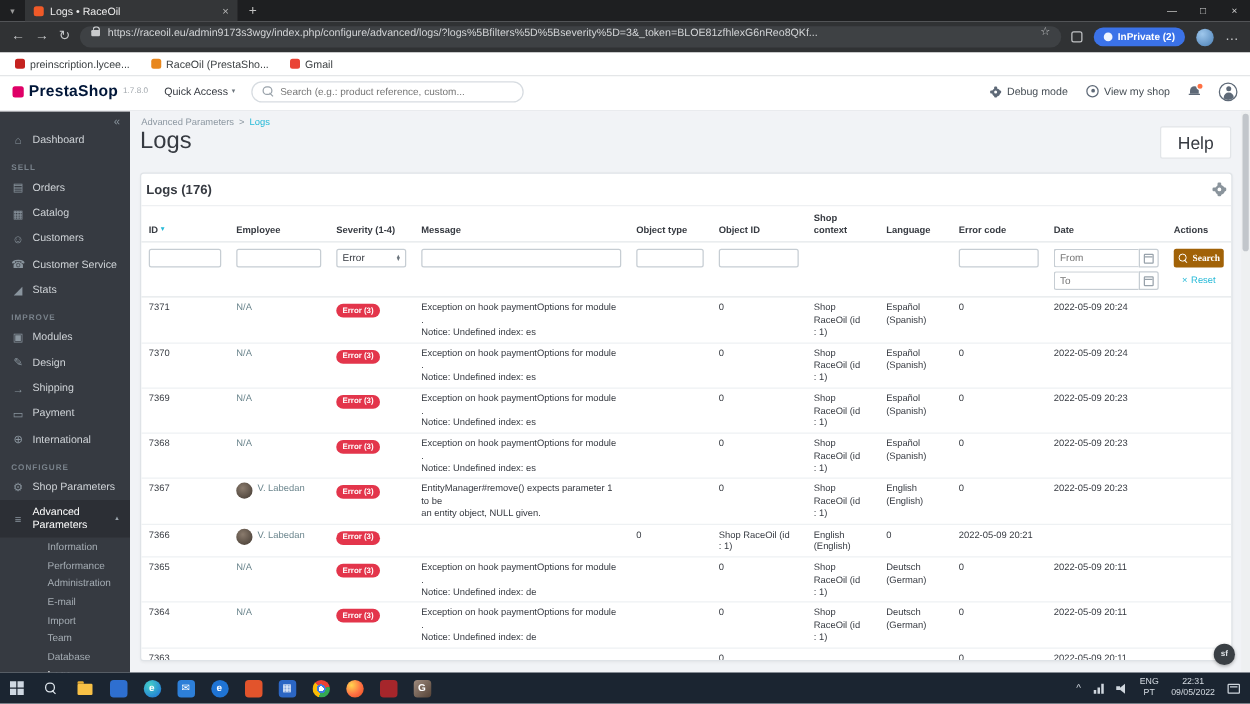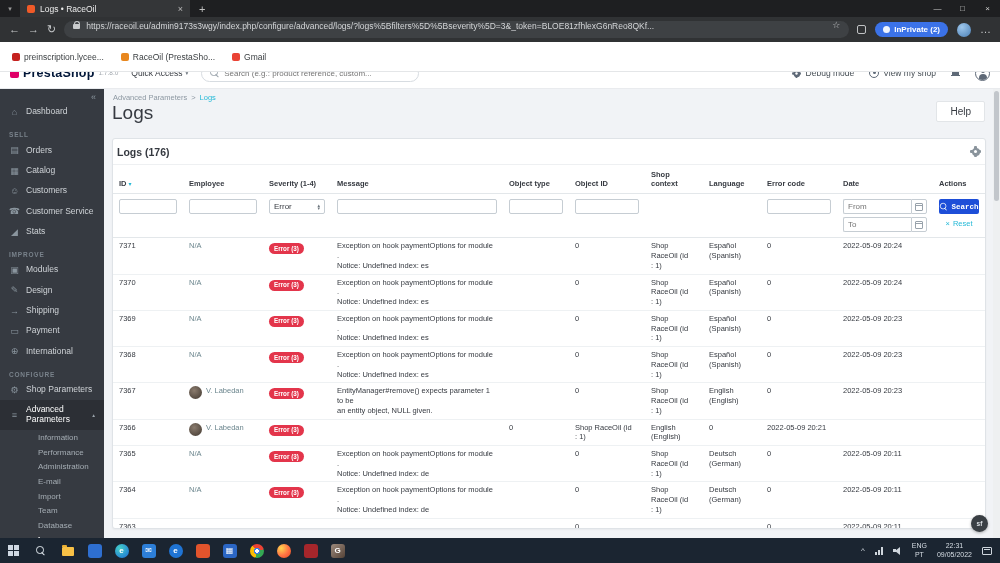--- a/index.html
+++ b/index.html
@@ -22,21 +22,21 @@
 .url-text{flex:1;color:#d3d5d7;font-size:8.5px;white-space:nowrap;overflow:hidden;text-overflow:ellipsis}
 .urlic{color:#c3c5c7;font-size:9px;line-height:1}
 .lock{position:relative;width:7px;height:8px;display:inline-block;flex:none}
 .lock::before{content:"";position:absolute;left:1.2px;top:0;width:4px;height:4px;border:1px solid #c9cbcd;border-bottom:none;border-radius:3px 3px 0 0}
 .lock::after{content:"";position:absolute;left:0;top:3.2px;width:6.5px;height:4.5px;background:#c9cbcd;border-radius:1px}
 .tool-right{display:flex;align-items:center;gap:9px}
 .ext{width:9px;height:9px;border:1px solid #c0c2c4;border-radius:2px}
 .inprivate{height:15px;background:#3b72e8;border-radius:8px;color:#fff;font-size:8px;display:flex;align-items:center;gap:4px;padding:0 8px;font-weight:bold}
 .inprivate .pdot{width:7px;height:7px;border-radius:50%;background:#fff;opacity:.92}
 .eavatar{width:14px;height:14px;border-radius:50%;background:radial-gradient(circle at 35% 30%,#9ec7ec,#4a7fb5)}
-.bookbar{position:absolute;top:42px;left:0;right:0;height:30px;background:#fff;border-bottom:1px solid #e4e6e8;display:flex;align-items:center;gap:17px;padding:0 12px;z-index:40}
+.bookbar{position:absolute;top:42px;left:0;right:0;height:19px;background:#fff;border-bottom:1px solid #e4e6e8;display:flex;align-items:center;gap:17px;padding:0 12px;z-index:40}
 .bm{display:flex;align-items:center;gap:4px;font-size:8.5px;color:#3c4043}
 .bm .bmic{width:8px;height:8px;border-radius:2px;flex:none}
 
 
 .psbar{position:absolute;top:58px;left:0;right:0;height:31px;background:#fff;display:flex;align-items:center;gap:13px;padding:0 10px;z-index:30;border-bottom:1px solid #e9ebee}
 .pslogo{display:flex;align-items:center;gap:4px}
 .pslogo .mark{width:9px;height:9px;border-radius:2px;background:#df0067}
 .pslogo .word{font-size:12.5px;font-weight:bold;color:#011638;letter-spacing:.2px}
 .pslogo .ver{font-size:6.5px;color:#a1a7ad;align-self:flex-start;margin-top:3px}
 .qa{font-size:8.5px;color:#363a41;display:flex;align-items:center;gap:3px}
@@ -74,39 +74,39 @@
 .parent-caret{margin-left:auto;font-size:5.5px;color:#9aa3ab}
 .submenu{padding:1px 12px 4px}
 .subitem{padding:2.5px 8px 2.5px 26px;font-size:8px;color:#a5adb4;line-height:1.2}
 .subitem.active{color:#fff;font-weight:bold}
 
 
 .content{position:absolute;top:89px;left:104px;right:0;bottom:25px;background:#f1f3f6;z-index:5}
 .breadcrumb{position:absolute;top:4px;left:9px;font-size:7.5px;color:#8d98a2;display:flex;gap:4px}
 .breadcrumb .bc-active{color:#25b9d7}
 .page-title{position:absolute;top:13px;left:8px;font-size:19px;color:#363a41;font-weight:400}
-.help-btn{position:absolute;top:12px;right:15px;background:#fff;border:1px solid #e2e5e8;border-radius:2px;font-size:10px;color:#363a41;padding:4px 13px;cursor:default}
+.help-btn{position:absolute;top:12px;right:15px;background:#fff;border:1px solid #e2e5e8;border-radius:2px;font-size:14px;color:#363a41;padding:4px 13px;cursor:default}
 .panel{position:absolute;top:49px;left:8px;width:874px;height:391px;background:#fff;border:1px solid #dfe3e7;border-radius:3px;box-shadow:0 1px 2px rgba(0,0,0,.04);overflow:hidden}
 .panel-head{height:26px;display:flex;align-items:center;justify-content:space-between;padding:0 4px;border-bottom:1px solid #eef0f2}
 .panel-title{font-size:10.5px;font-weight:bold;color:#363a41}
 .thead,.frow,.trow{display:grid;grid-template-columns:70px 80px 68px 172px 66px 76px 58px 58px 76px 96px 52px}
 .thead{border-bottom:1px solid #e3e7ea}
 .hcell{padding:6px 6px 5px;font-size:7.5px;font-weight:bold;color:#363a41;display:flex;align-items:flex-end;gap:2px;line-height:1.15}
 .sortc{color:#25b9d7;font-size:6px;line-height:1.4}
 .frow{border-bottom:1px solid #e3e7ea}
 .fcell{padding:5px 6px;display:flex;flex-direction:column;gap:3px}
 .fin{height:15px;border:1px solid #c6cdd3;border-radius:2px;font-size:8px;padding:0 4px;width:100%;outline:none;color:#363a41;font-family:inherit;background:#fff}
 .fselect{height:15px;border:1px solid #c6cdd3;border-radius:2px;font-size:8px;padding:0 4px;display:flex;align-items:center;justify-content:space-between;background:#fff;color:#363a41}
 .selcarets{display:flex;flex-direction:column;line-height:.6;font-size:5px;color:#6c757d;text-align:center}
 .daterow{display:flex}
 .daterow .fin{border-radius:2px 0 0 2px;border-right:none;min-width:0;flex:1}
 .calbtn{width:16px;height:15px;border:1px solid #c6cdd3;border-radius:0 2px 2px 0;background:#fff;display:flex;align-items:center;justify-content:center;flex:none}
 .cal{width:8px;height:8px;border:1px solid #98a2ab;border-radius:1px;position:relative;display:inline-block}
 .cal::before{content:"";position:absolute;top:1.6px;left:0;right:0;height:1px;background:#98a2ab}
-.search-btn{height:15px;background:#1d4ed8;border:none;border-radius:2px;color:#fff;font-size:7.5px;font-weight:bold;display:flex;align-items:center;justify-content:center;gap:3px;font-family:Liberation Mono, monospace}
+.search-btn{height:15px;background:#a16207;border:none;border-radius:2px;color:#fff;font-size:7.5px;font-weight:bold;display:flex;align-items:center;justify-content:center;gap:3px;font-family:Liberation Serif, serif}
 .reset-btn{height:13px;color:#25b9d7;font-size:7.5px;display:flex;align-items:center;justify-content:center;gap:3px;background:none;border:none;font-family:inherit}
 .trow{border-bottom:1px solid #eef1f3;min-height:26px}
 .tcell{padding:3px 6px;font-size:7.5px;color:#363a41;line-height:1.3}
 .tcell.gray{color:#6c868e}
 .badge-err{display:inline-block;background:#e3354b;color:#fff;font-size:6.3px;font-weight:bold;padding:1.5px 5px;border-radius:7px;white-space:nowrap;margin-top:2px}
 .empcell{display:flex;align-items:flex-start;gap:4px}
 .row-avatar{width:13px;height:13px;border-radius:50%;background:radial-gradient(circle at 40% 35%,#8a7b6d,#40372f);flex:none}
 .scrollbar{position:absolute;top:89px;right:0;width:7px;bottom:25px;background:#eef0f1;z-index:25}
 .scroll-thumb{position:absolute;top:2px;left:1px;width:5px;height:110px;background:#c2c6cb;border-radius:3px}
 .profiler{position:absolute;right:12px;bottom:6px;width:17px;height:17px;border-radius:50%;background:#3a3f44;color:#dfe3e7;display:flex;align-items:center;justify-content:center;font-size:6.5px;font-weight:bold;z-index:26;box-shadow:0 1px 3px rgba(0,0,0,.3)}

